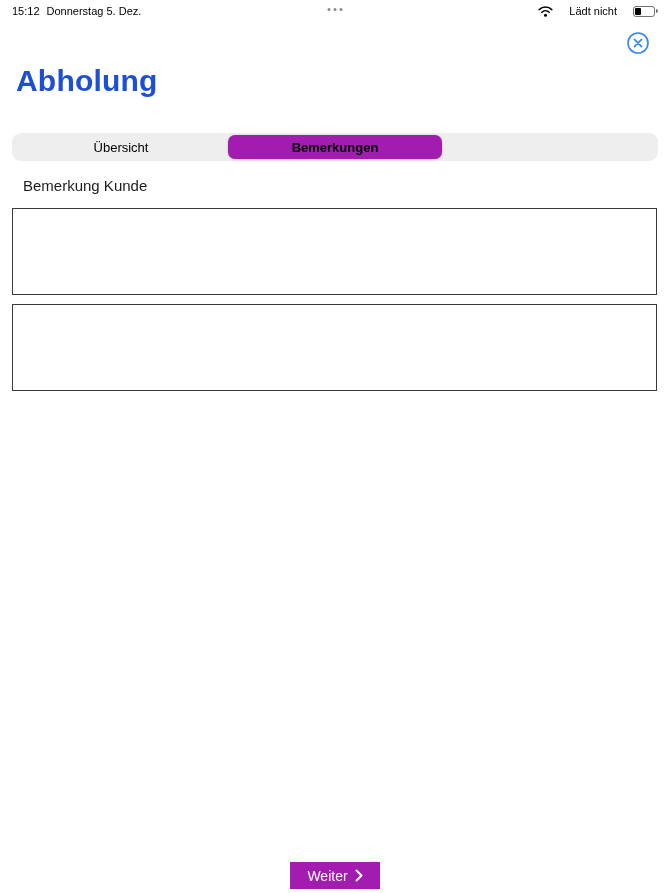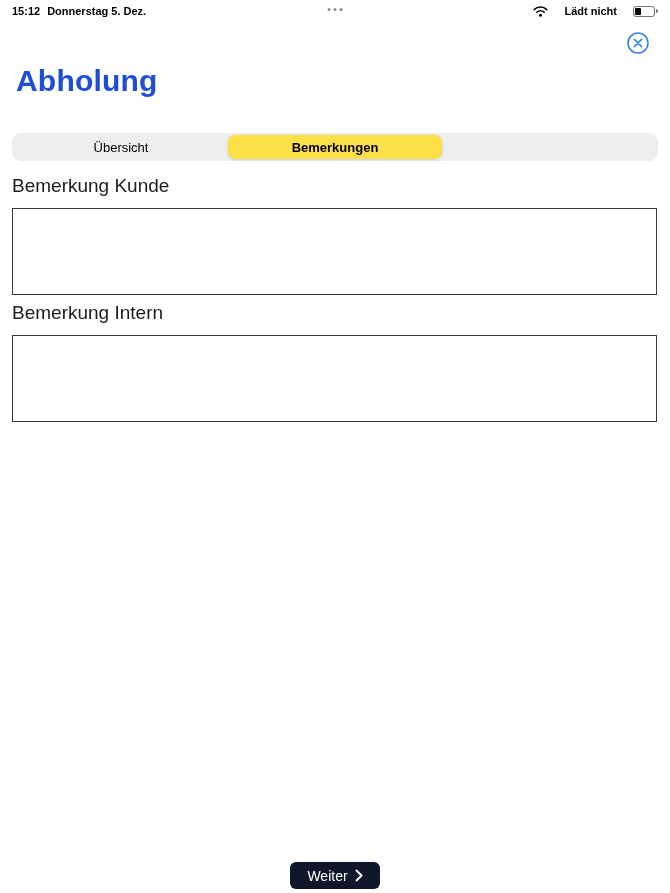--- a/index.html
+++ b/index.html
@@ -10,21 +10,21 @@
     font-family: "Liberation Sans", "DejaVu Sans", sans-serif;
     color: #000;
     overflow: hidden;
   }
 
   
   .status-bar {
     position: absolute; top: 0; left: 0; right: 0; height: 22px;
     display: flex; align-items: center; justify-content: space-between;
     padding: 0 12px;
-    font-size: 11px; font-weight: 700; color: #000;
+    font-size: 11px; font-weight: 400; color: #000;
   }
   .sb-left { display: flex; gap: 7px; align-items: center; }
   .sb-center {
     position: absolute; left: 50%; top: 8px; transform: translateX(-50%);
     display: flex; gap: 3px;
   }
   .sb-center .dot { width: 3px; height: 3px; border-radius: 50%; background: #8a8a8e; }
   .sb-right { display: flex; align-items: center; gap: 16px; }
   .wifi-icon svg { display: block; }
   .battery {
@@ -64,47 +64,47 @@
     padding: 2px;
     margin-top: 12px;
   }
   .segment {
     border: none; background: transparent; border-radius: 7px;
     font-family: inherit; font-size: 13px; font-weight: 400; color: #000;
     display: flex; align-items: center; justify-content: center;
     cursor: pointer;
   }
   .segment.selected {
-    background: #fde047; font-weight: 700;
+    background: #a21caf; font-weight: 700;
     box-shadow: 0 1px 3px rgba(0,0,0,0.12), 0 0 0 0.5px rgba(0,0,0,0.04);
   }
 
   
   .form-area { position: absolute; top: 177px; left: 12px; right: 13px; }
   .field { margin-bottom: 9px; }
   .field-label {
-    display: block; font-size: 19px; color: #1c1c1e;
-    line-height: 18px; margin-bottom: 13px;
+    display: block; font-size: 15px; color: #1c1c1e;
+    line-height: 18px; margin-bottom: 13px; margin-left: 11px;
   }
   .field textarea {
     display: block; width: 100%; height: 87px;
     border: 1px solid #3a3a3c; border-radius: 0;
     background: #fff; resize: none;
     font-family: inherit; font-size: 15px; padding: 6px 8px;
     outline: none;
   }
 
   
   .footer {
     position: absolute; bottom: 4px; left: 0; right: 0;
     display: flex; justify-content: center;
   }
   .next-button {
     min-width: 90px; height: 27px; padding: 0 14px;
-    background: #0f172a; color: #fff; border: none; border-radius: 6px;
+    background: #a21caf; color: #fff; border: none; border-radius: 0;
     font-family: inherit; font-size: 14px;
     display: flex; align-items: center; justify-content: center; gap: 7px;
     cursor: pointer;
   }
   .next-button svg { display: block; }
 </style>
 </head>
 <body>
 
 <div class="status-bar">
@@ -145,21 +145,20 @@
   <button class="segment">Übersicht</button>
   <button class="segment selected">Bemerkungen</button>
 </div>
 
 <div class="form-area">
   <div class="field">
     <label class="field-label">Bemerkung Kunde</label>
     <textarea style=""></textarea>
   </div>
   <div class="field">
-    <label class="field-label">Bemerkung Intern</label>
     <textarea style=""></textarea>
   </div>
 </div>
 
 <div class="footer">
   <button class="next-button">
     <span>Weiter</span>
     <svg width="8" height="13" viewBox="0 0 8 13">
       <path d="M1.5 1.5 L6.5 6.5 L1.5 11.5" fill="none" stroke="#fff" stroke-width="2" stroke-linecap="round" stroke-linejoin="round"></path>
     </svg>

